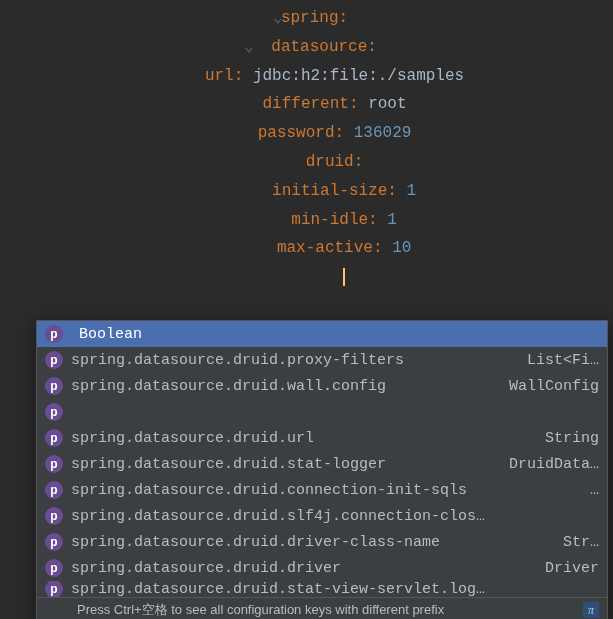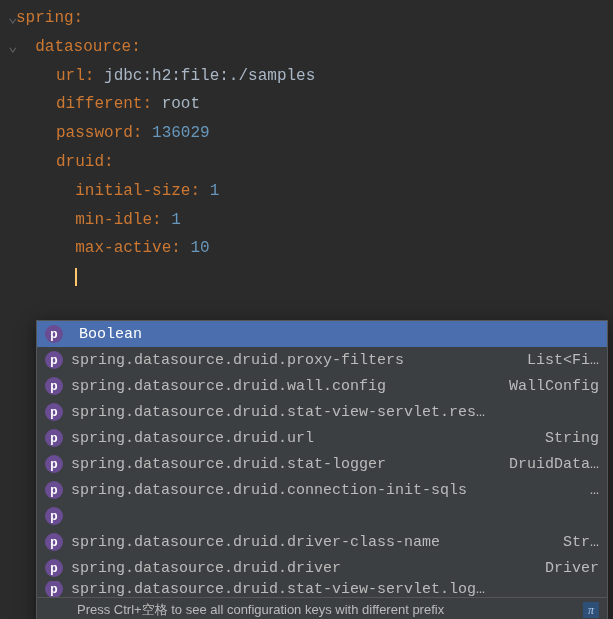--- a/index.html
+++ b/index.html
@@ -13,20 +13,21 @@
       font-size: 16px;
       width: 613px;
       height: 619px;
       overflow: hidden;
       color: #a9b7c6;
       position: relative;
     }
     .editor {
       padding: 4px 0;
       line-height: 1.8;
+      text-align: center;
     }
     .line {
       padding-left: 8px;
       white-space: pre;
     }
     .key {
       color: #cc7832;
     }
     .colon {
       color: #cc7832;
@@ -158,39 +159,39 @@
       <span class="popup-label">spring.datasource.druid.proxy-filters</span>
       <span class="popup-type">List&lt;Fi…</span>
     </div>
     <div class="popup-row">
       <span class="popup-icon">p</span>
       <span class="popup-label">spring.datasource.druid.wall.config</span>
       <span class="popup-type">WallConfig</span>
     </div>
     <div class="popup-row">
       <span class="popup-icon">p</span>
-      <span class="popup-label">spring.datasource.druid.stat-view-servlet.res…</span>
     </div>
     <div class="popup-row">
       <span class="popup-icon">p</span>
       <span class="popup-label">spring.datasource.druid.url</span>
       <span class="popup-type">String</span>
     </div>
     <div class="popup-row">
       <span class="popup-icon">p</span>
       <span class="popup-label">spring.datasource.druid.stat-logger</span>
       <span class="popup-type">DruidData…</span>
     </div>
     <div class="popup-row">
       <span class="popup-icon">p</span>
       <span class="popup-label">spring.datasource.druid.connection-init-sqls</span>
       <span class="popup-type">…</span>
     </div>
     <div class="popup-row">
       <span class="popup-icon">p</span>
+      <span class="popup-label">spring.datasource.druid.slf4j.connection-clos…</span>
     </div>
     <div class="popup-row">
       <span class="popup-icon">p</span>
       <span class="popup-label">spring.datasource.druid.driver-class-name</span>
       <span class="popup-type">Str…</span>
     </div>
     <div class="popup-row">
       <span class="popup-icon">p</span>
       <span class="popup-label">spring.datasource.druid.driver</span>
       <span class="popup-type">Driver</span>

